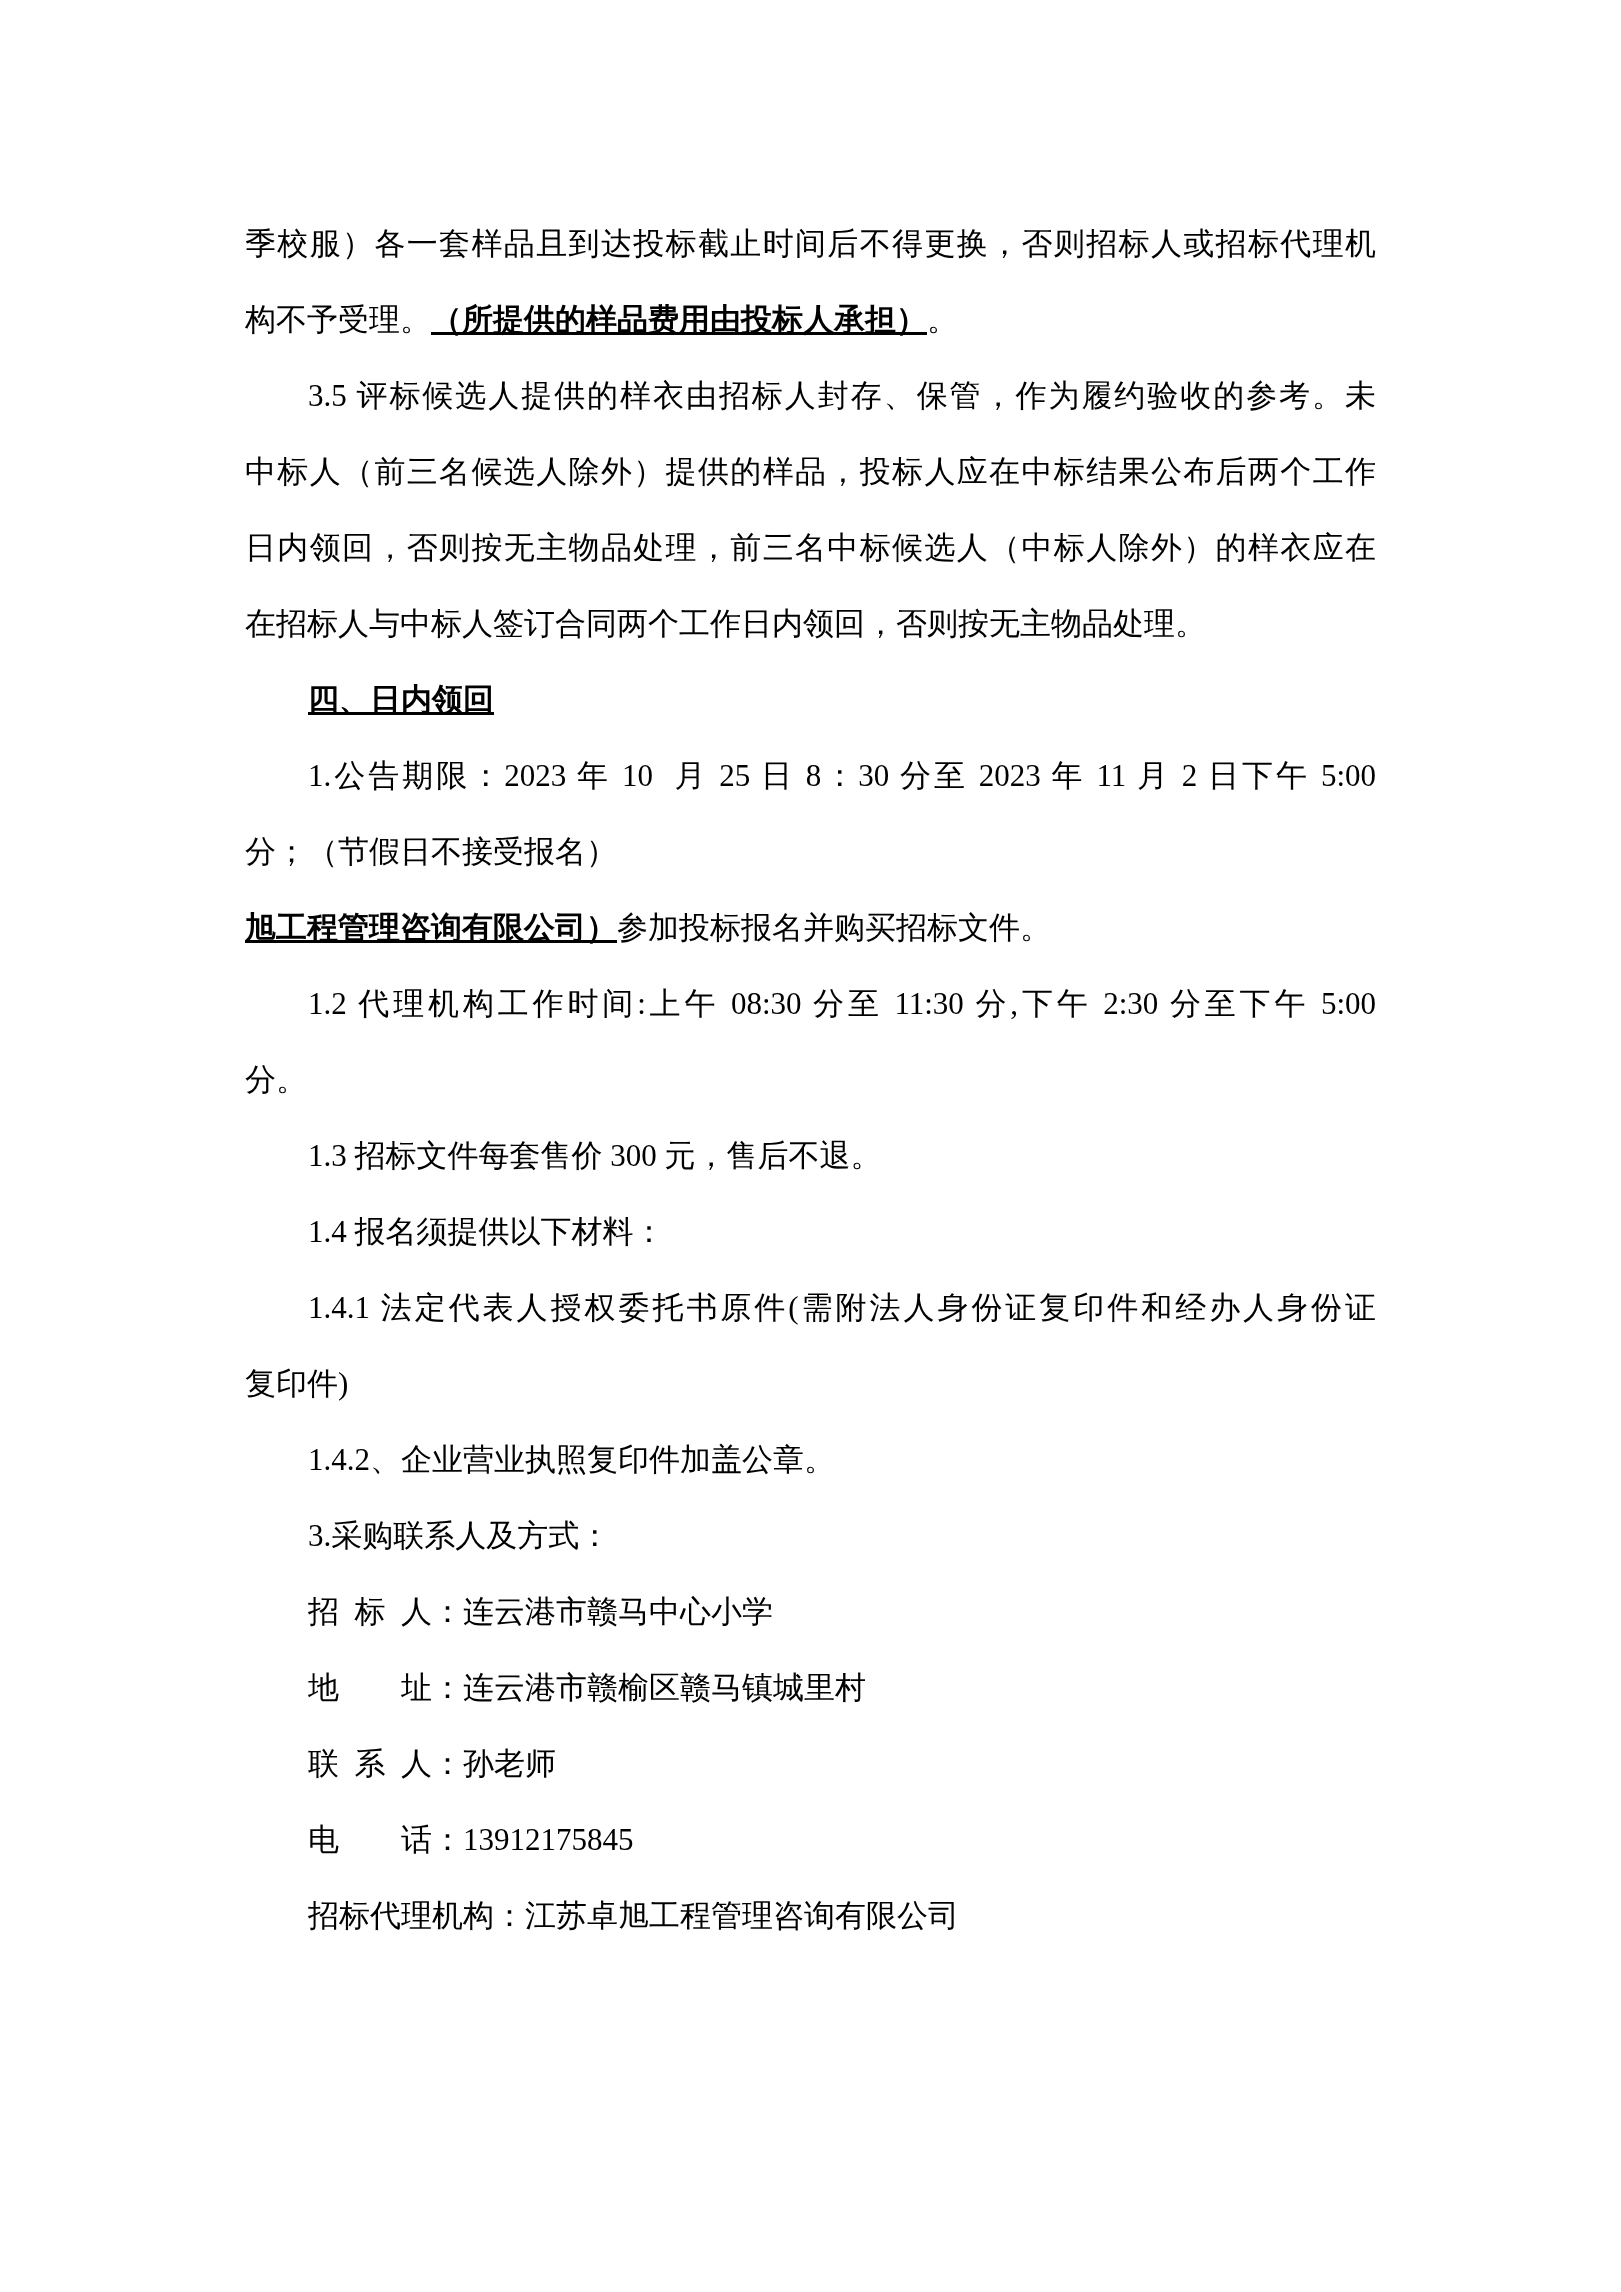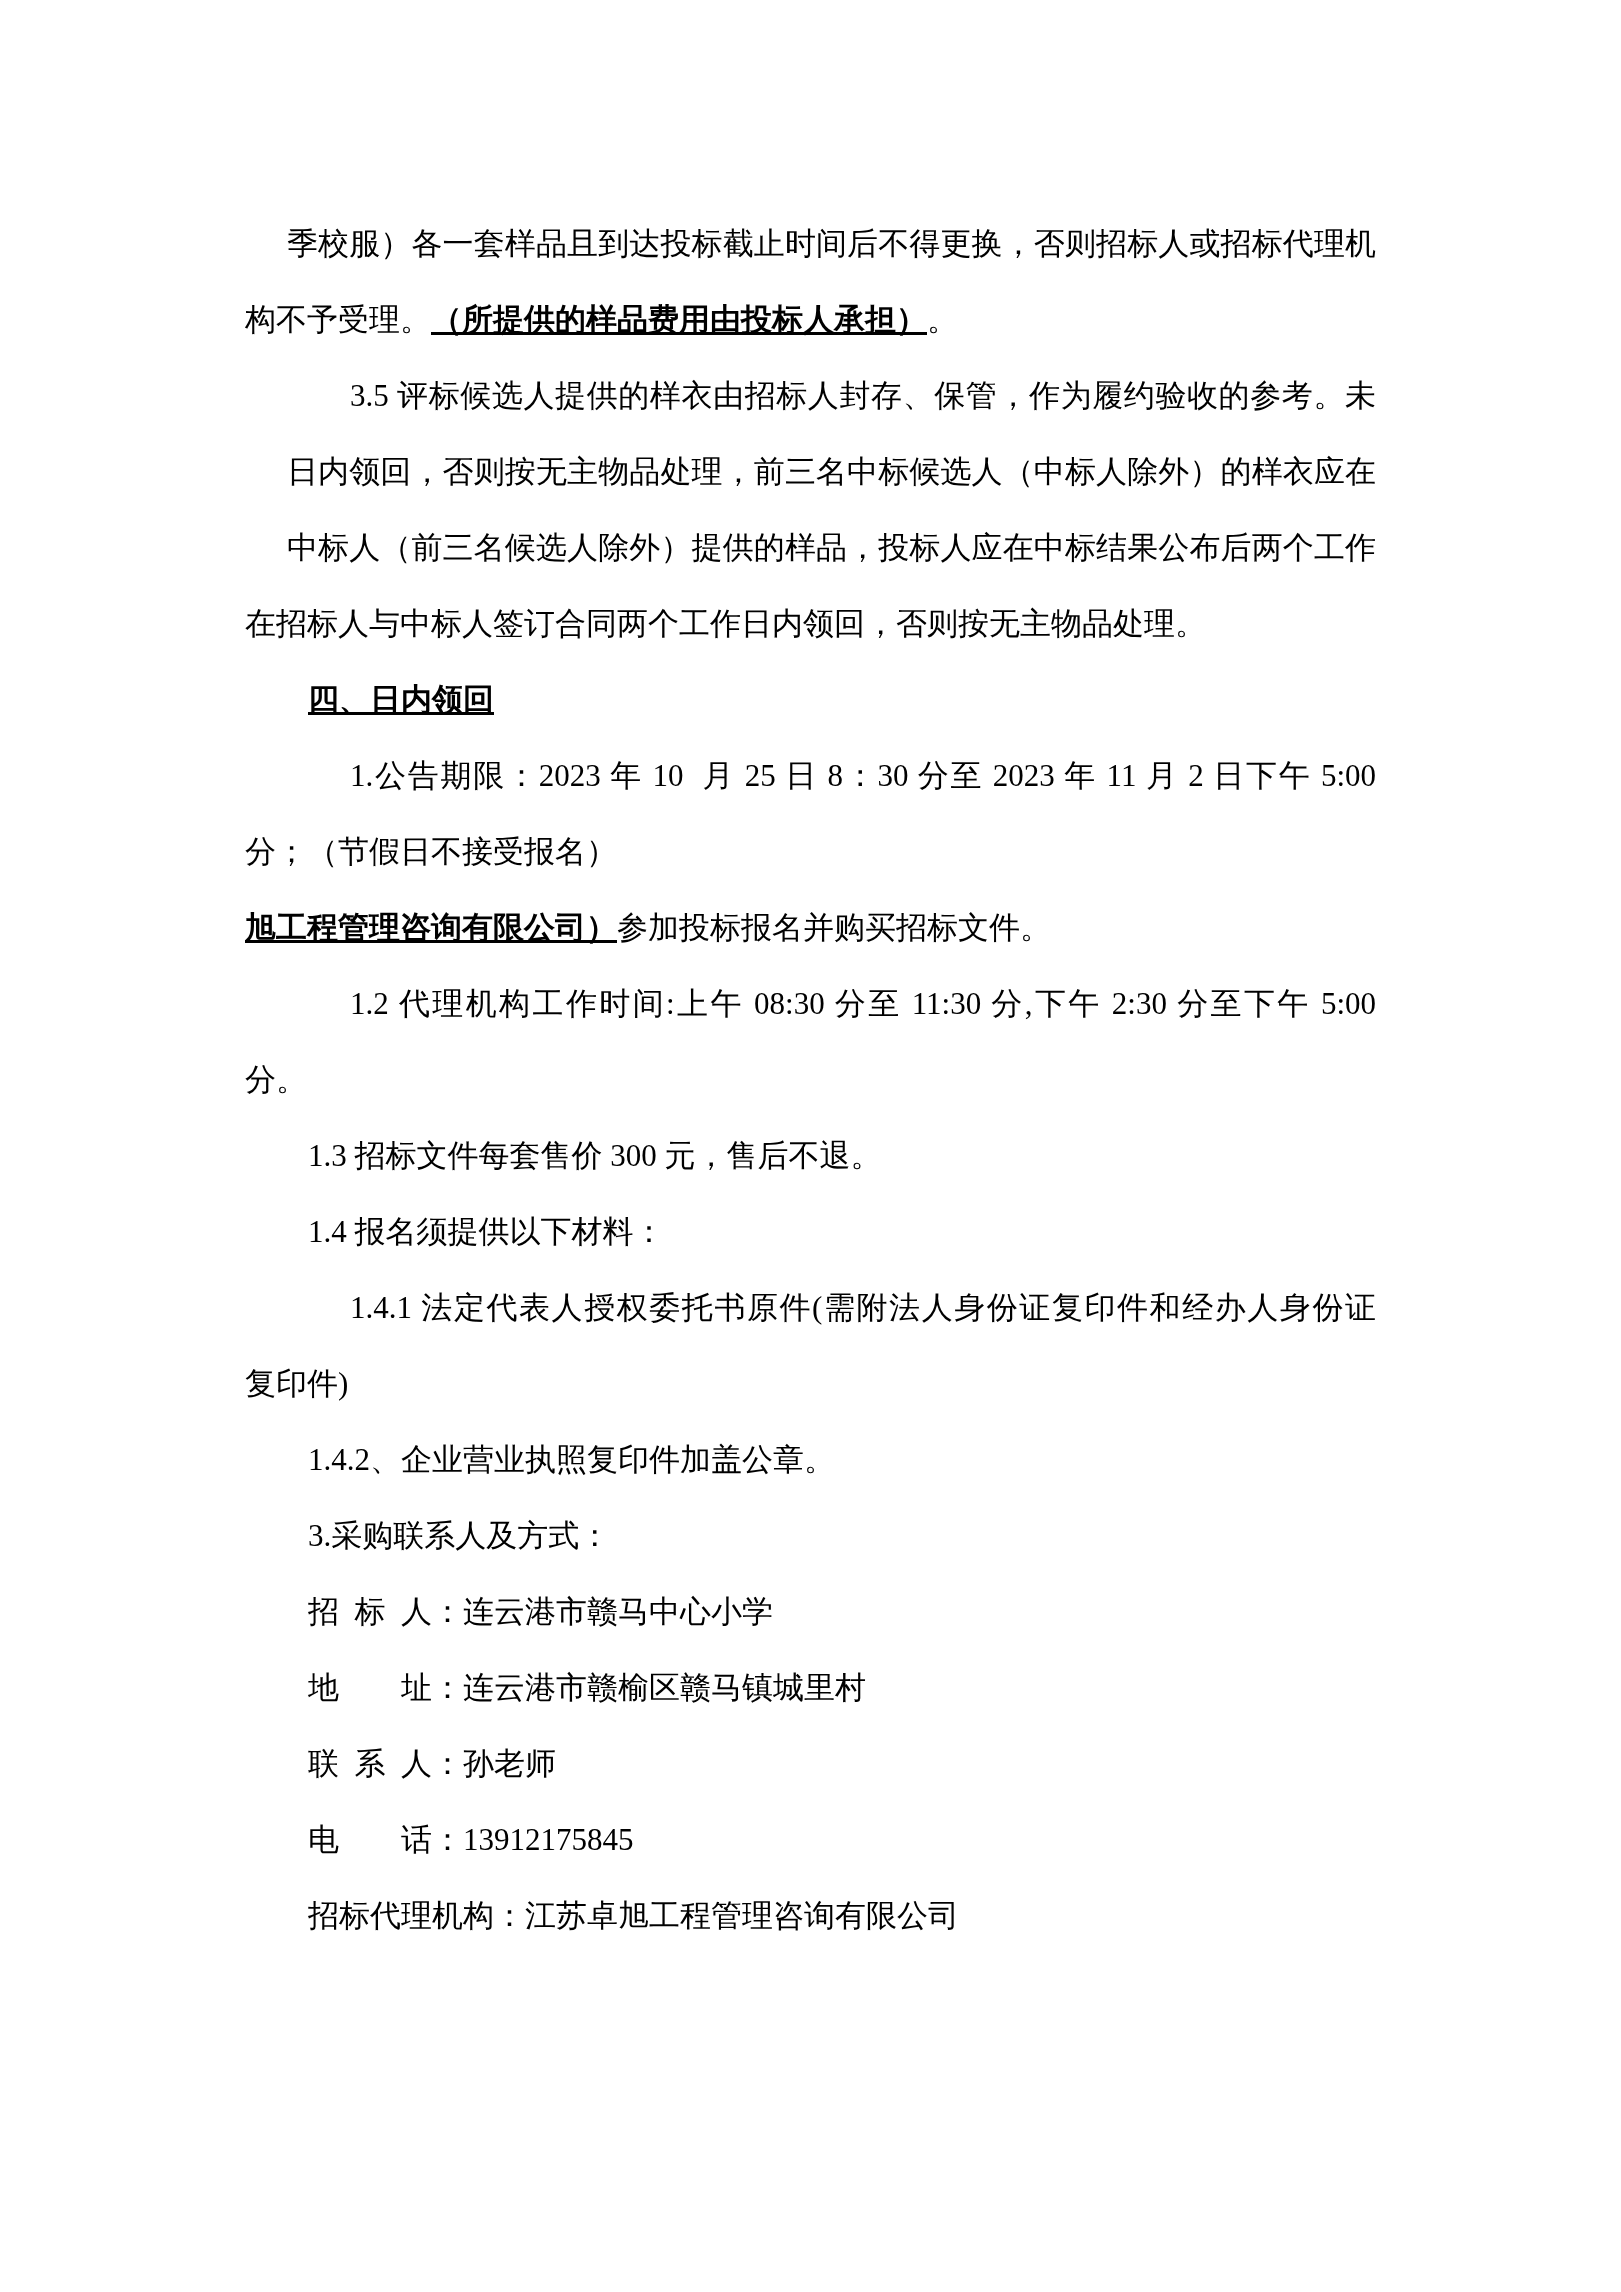--- a/index.html
+++ b/index.html
@@ -29,37 +29,36 @@
     text-align: left;
     overflow: hidden;
   }
   .line.indent {
     padding-left: 63px;
   }
   .line.justify {
     text-align: justify;
     text-align-last: justify;
     text-justify: inter-character;
-    margin-left: 42px;
   }
   .seg.bold {
     font-weight: 700;
     text-decoration: underline;
   }
 </style>
 </head>
 <body>
 
 <main class="page">
   <div class="text-block">
       <div class="line justify"><span class="seg">季校服）各一套样品且到达投标截止时间后不得更换，否则招标人或招标代理机</span></div>
       <div class="line"><span class="seg">构不予受理。</span><span class="seg bold">（所提供的样品费用由投标人承担）</span><span class="seg">。</span></div>
       <div class="line indent justify"><span class="seg">3.5 评标候选人提供的样衣由招标人封存、保管，作为履约验收的参考。未</span></div>
+      <div class="line justify"><span class="seg">中标人（前三名候选人除外）提供的样品，投标人应在中标结果公布后两个工作</span></div>
       <div class="line justify"><span class="seg">日内领回，否则按无主物品处理，前三名中标候选人（中标人除外）的样衣应在</span></div>
-      <div class="line justify"><span class="seg">中标人（前三名候选人除外）提供的样品，投标人应在中标结果公布后两个工作</span></div>
       <div class="line"><span class="seg">在招标人与中标人签订合同两个工作日内领回，否则按无主物品处理。</span></div>
       <div class="line indent"><span class="seg bold">四、日内领回</span></div>
       <div class="line indent justify"><span class="seg">1.公告期限：2023 年 10 &nbsp;月 25 日 8：30 分至 2023 年 11 月 2 日下午 5:00</span></div>
       <div class="line"><span class="seg">分；（节假日不接受报名）</span></div>
       <div class="line"><span class="seg bold">旭工程管理咨询有限公司）</span><span class="seg">参加投标报名并购买招标文件。</span></div>
       <div class="line indent justify"><span class="seg">1.2 代理机构工作时间:上午 08:30 分至 11:30 分,下午 2:30 分至下午 5:00</span></div>
       <div class="line"><span class="seg">分。</span></div>
       <div class="line indent"><span class="seg">1.3 招标文件每套售价 300 元，售后不退。</span></div>
       <div class="line indent"><span class="seg">1.4 报名须提供以下材料：</span></div>
       <div class="line indent justify"><span class="seg">1.4.1 法定代表人授权委托书原件(需附法人身份证复印件和经办人身份证</span></div>

